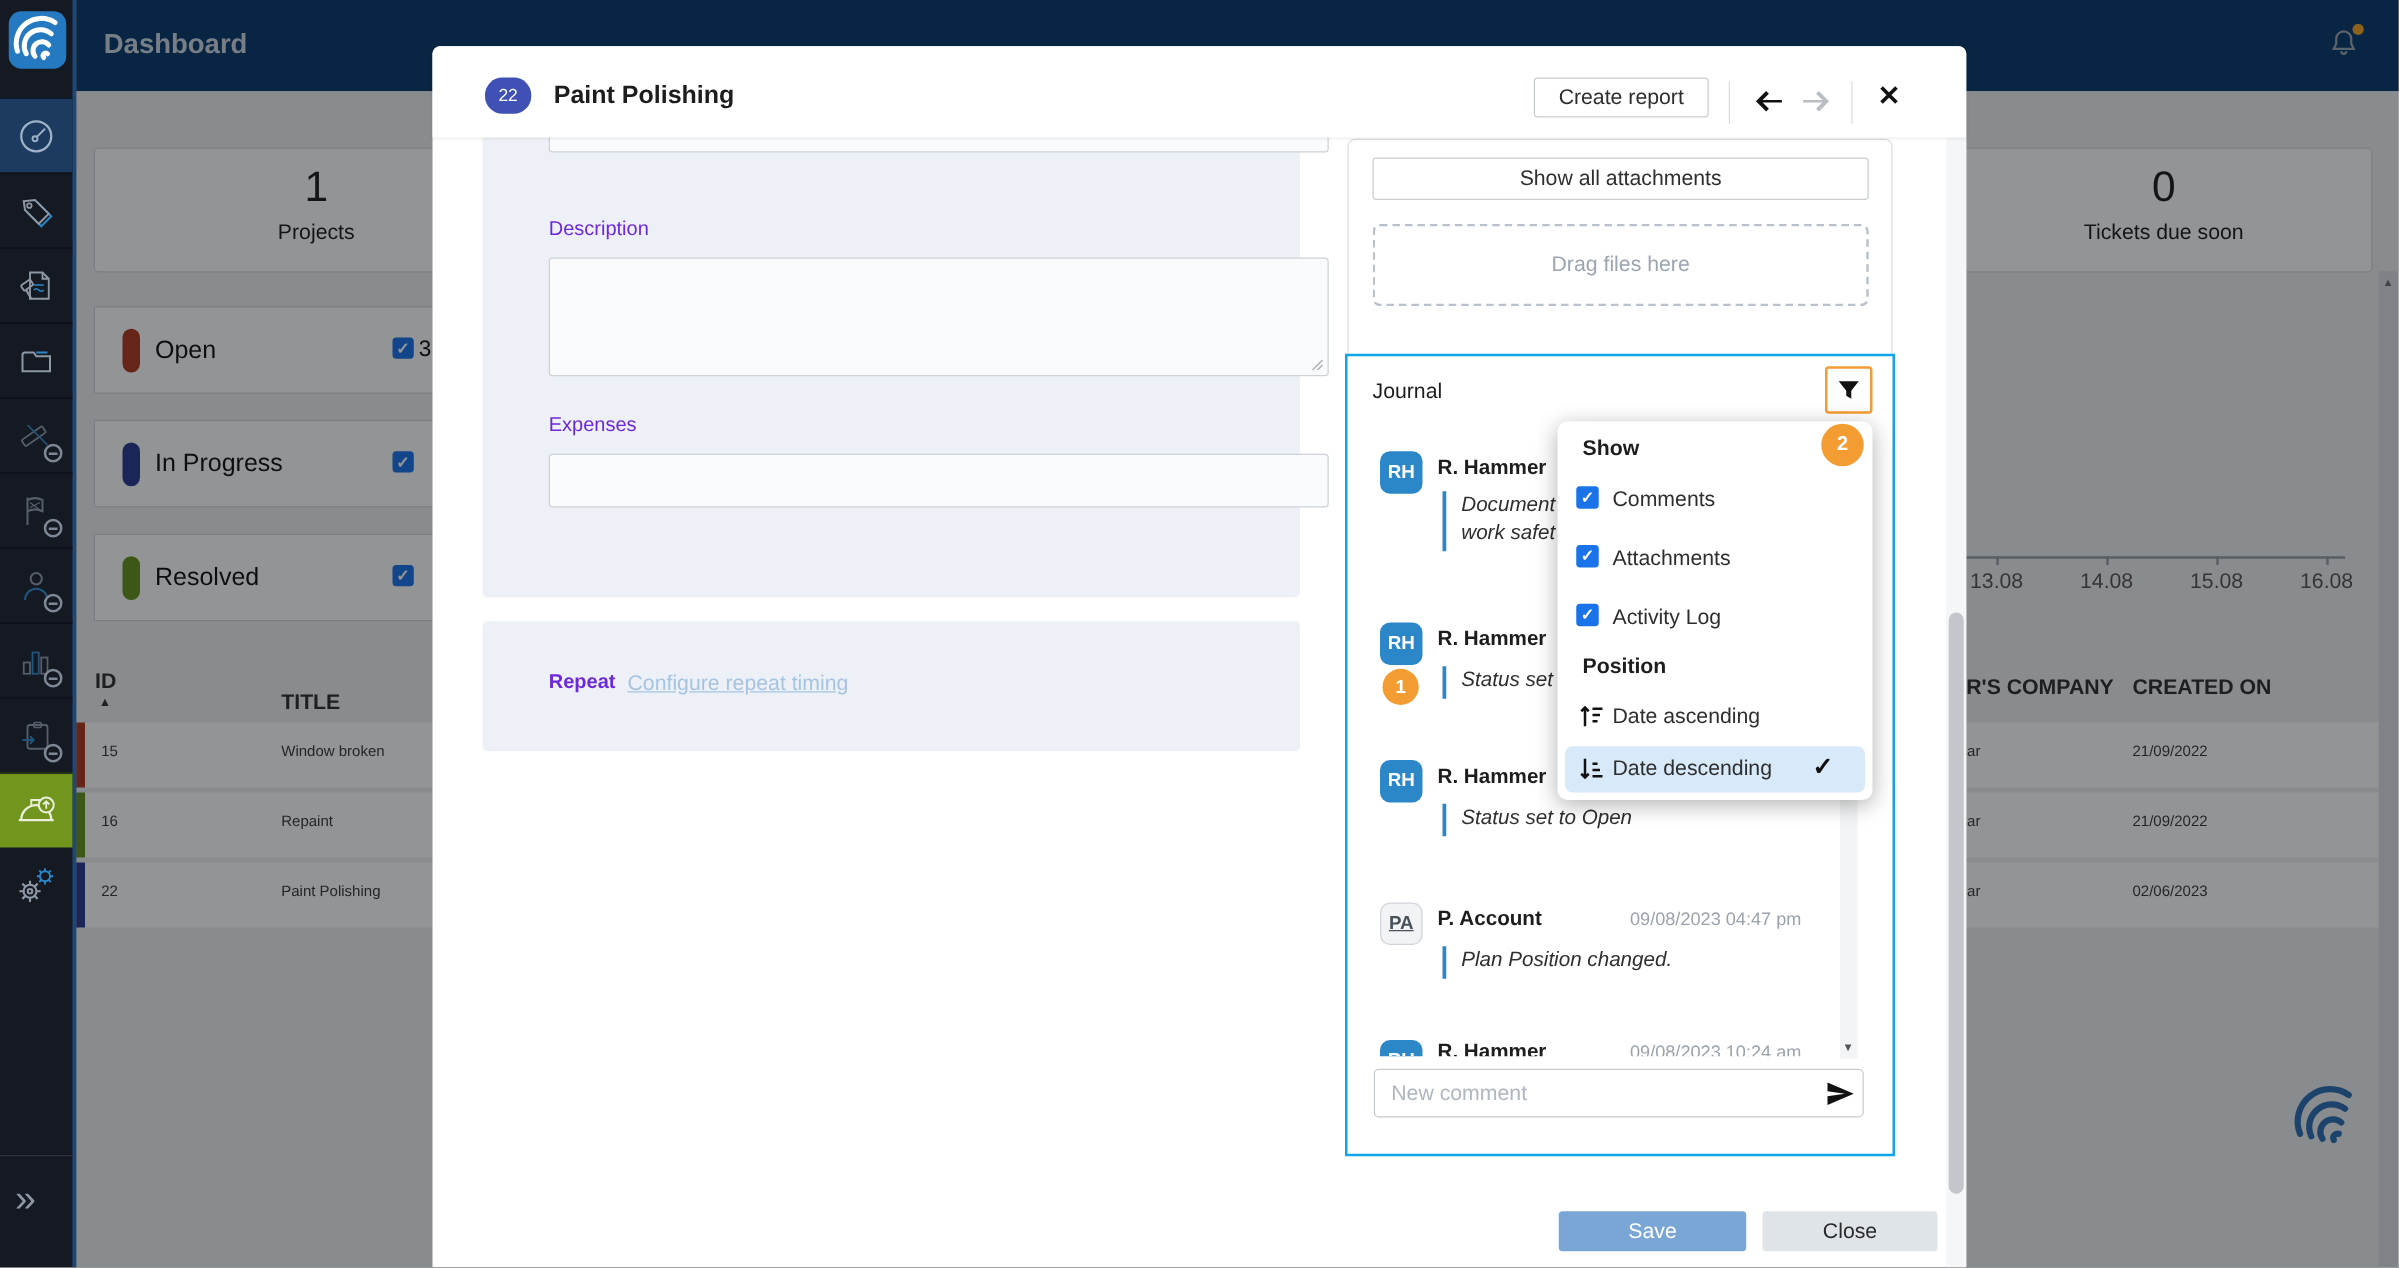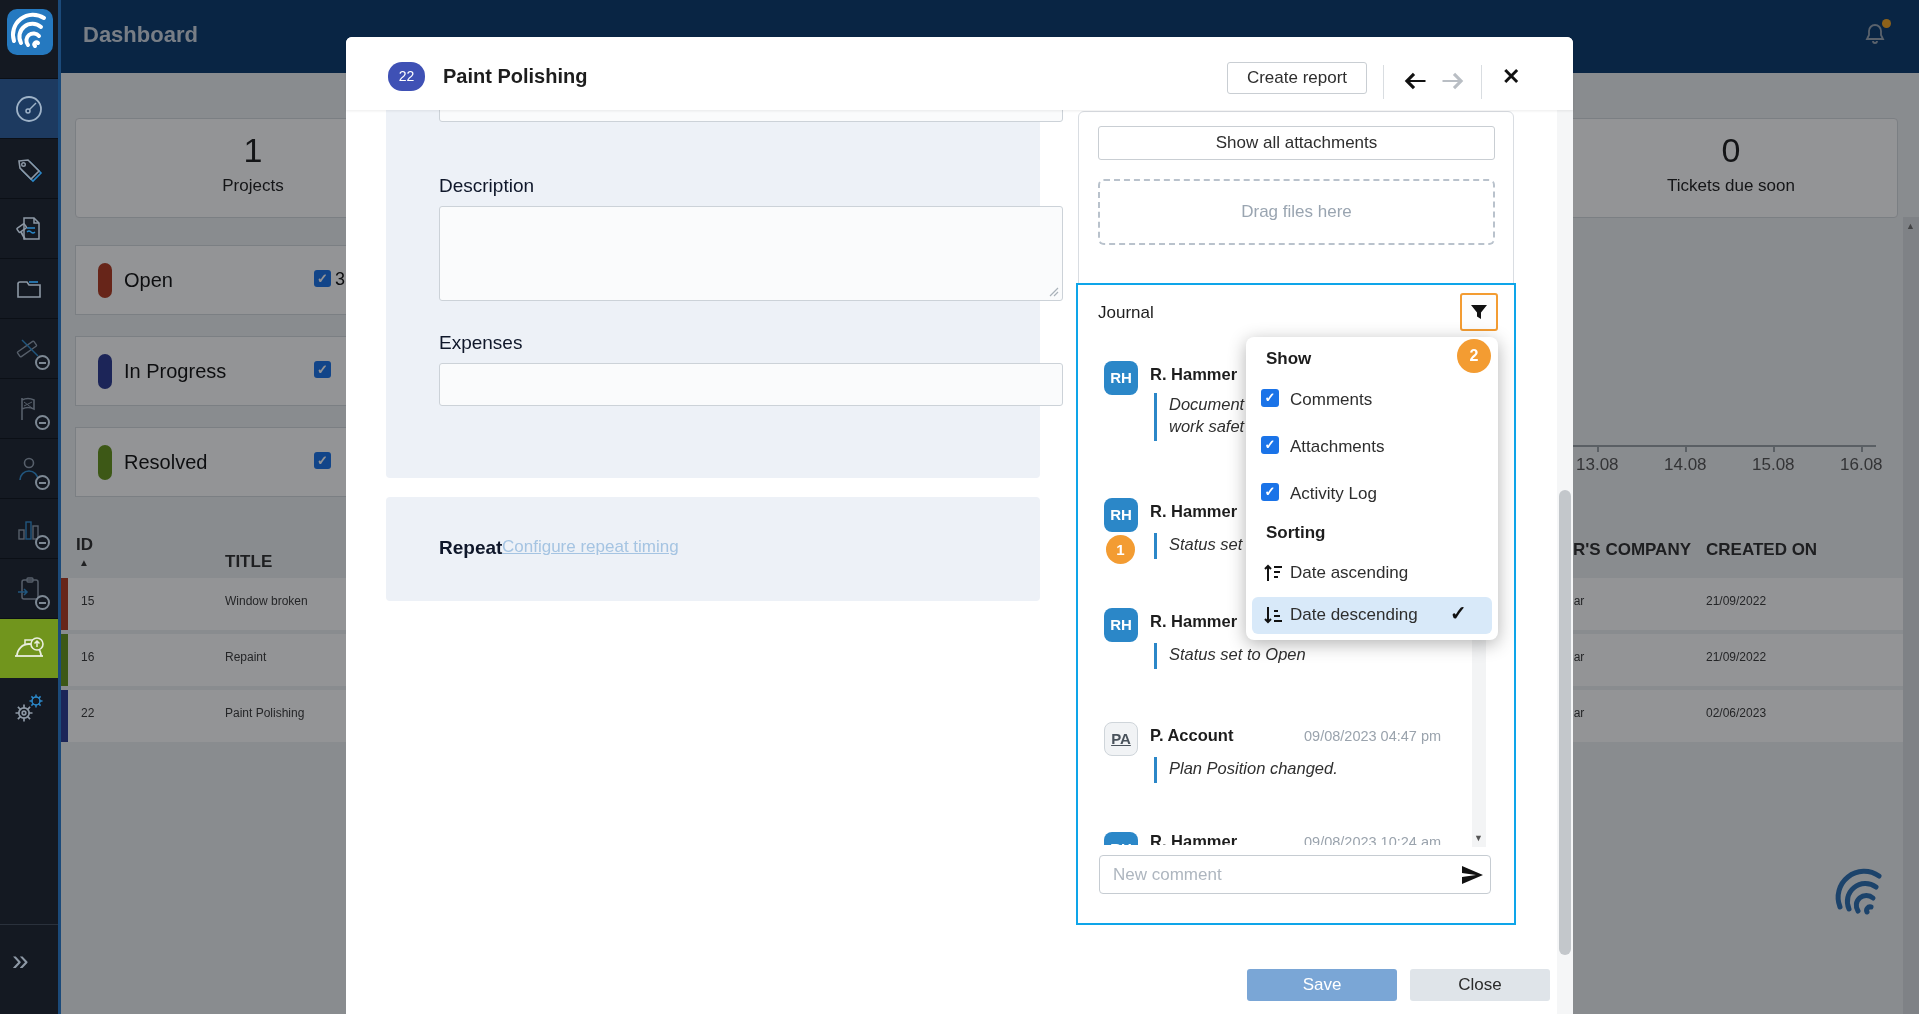--- a/index.html
+++ b/index.html
@@ -63,21 +63,21 @@
   .modal-header { position:absolute; left:0; top:0; right:0; height:73px; background:#fff;
                   border-radius:6px 6px 0 0; box-shadow:0 1px 3px rgba(0,0,0,0.08); z-index:5; }
   .ticket-badge { position:absolute; left:42px; top:25px; width:37px; height:29px; background:#3f51b5;
                   border-radius:14px; color:#fff; font-size:14px; line-height:29px; text-align:center; }
   .modal-title { position:absolute; left:97px; top:28px; font-size:20px; font-weight:bold; color:#1d1d1d; }
   .btn-outline { position:absolute; border:1px solid #c9ced3; border-radius:3px; background:#fff;
                  font-size:17px; color:#2e2e2e; text-align:center; }
   .hdr-sep { position:absolute; top:28px; width:1px; height:34px; background:#d9dde1; }
   .hdr-icon { position:absolute; top:30px; width:28px; height:28px; }
   .panel { position:absolute; background:#edf1f7; border-radius:4px; }
-  .field-label { position:absolute; font-size:19px; color:#0f172a; }
+  .field-label { position:absolute; font-size:16px; color:#6d28d9; }
   .input-box { position:absolute; background:#fafbfc; border:1px solid #ccd2d8; border-radius:3px; }
   .link { font-size:17px; color:#a5c4e2; text-decoration:underline; }
 
   .attach-card { position:absolute; left:732px; top:74px; width:436px; height:192px;
                  background:#fff; border:1px solid #d9dde2; border-radius:6px; }
   .dropzone { position:absolute; left:19px; top:67px; width:397px; height:66px;
               border:2px dashed #b9c2cc; border-radius:6px; font-size:17px; color:#9aa5b1;
               display:flex; align-items:center; justify-content:center; }
 
   .journal { position:absolute; left:730px; top:246px; width:440px; height:642px;
@@ -460,21 +460,21 @@
 
     <div class="cbx" style="left:15px; top:52px; width:18px; height:18px; line-height:18px;">✓</div>
     <div class="dd-label" style="top:53px;">Comments</div>
 
     <div class="cbx" style="left:15px; top:99px; width:18px; height:18px; line-height:18px;">✓</div>
     <div class="dd-label" style="top:100px;">Attachments</div>
 
     <div class="cbx" style="left:15px; top:146px; width:18px; height:18px; line-height:18px;">✓</div>
     <div class="dd-label" style="top:147px;">Activity Log</div>
 
-    <div class="dd-section" style="top:186px;">Sorting</div>
+    <div class="dd-section" style="top:186px;">Position</div>
 
     <div class="sort-icon" style="top:224px;">
       <svg width="24" height="24" viewBox="0 0 24 24">
           <path d="M7 20 V5 M4 8 l3-3 3 3" fill="none" stroke="#111" stroke-width="2"></path>
           <path d="M13 6 h8 M13 11 h6 M13 16 h4" stroke="#111" stroke-width="2"></path>
         </svg>
     </div>
     <div class="dd-label" style="top:226px;">Date ascending</div>
 
     <div class="dd-highlight"></div>

